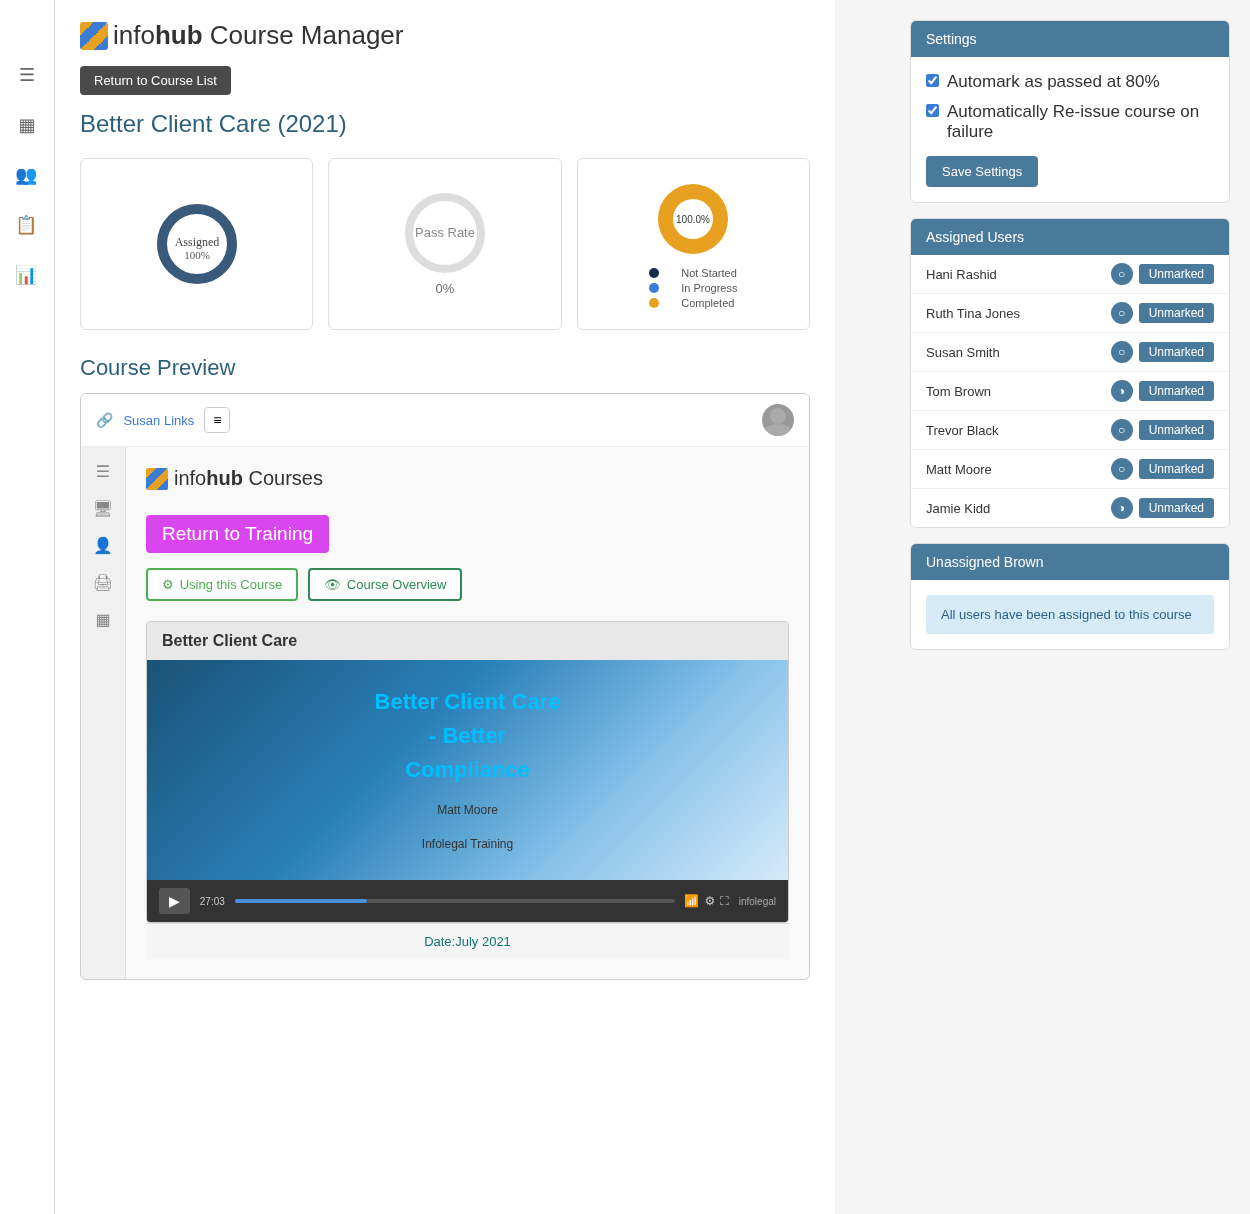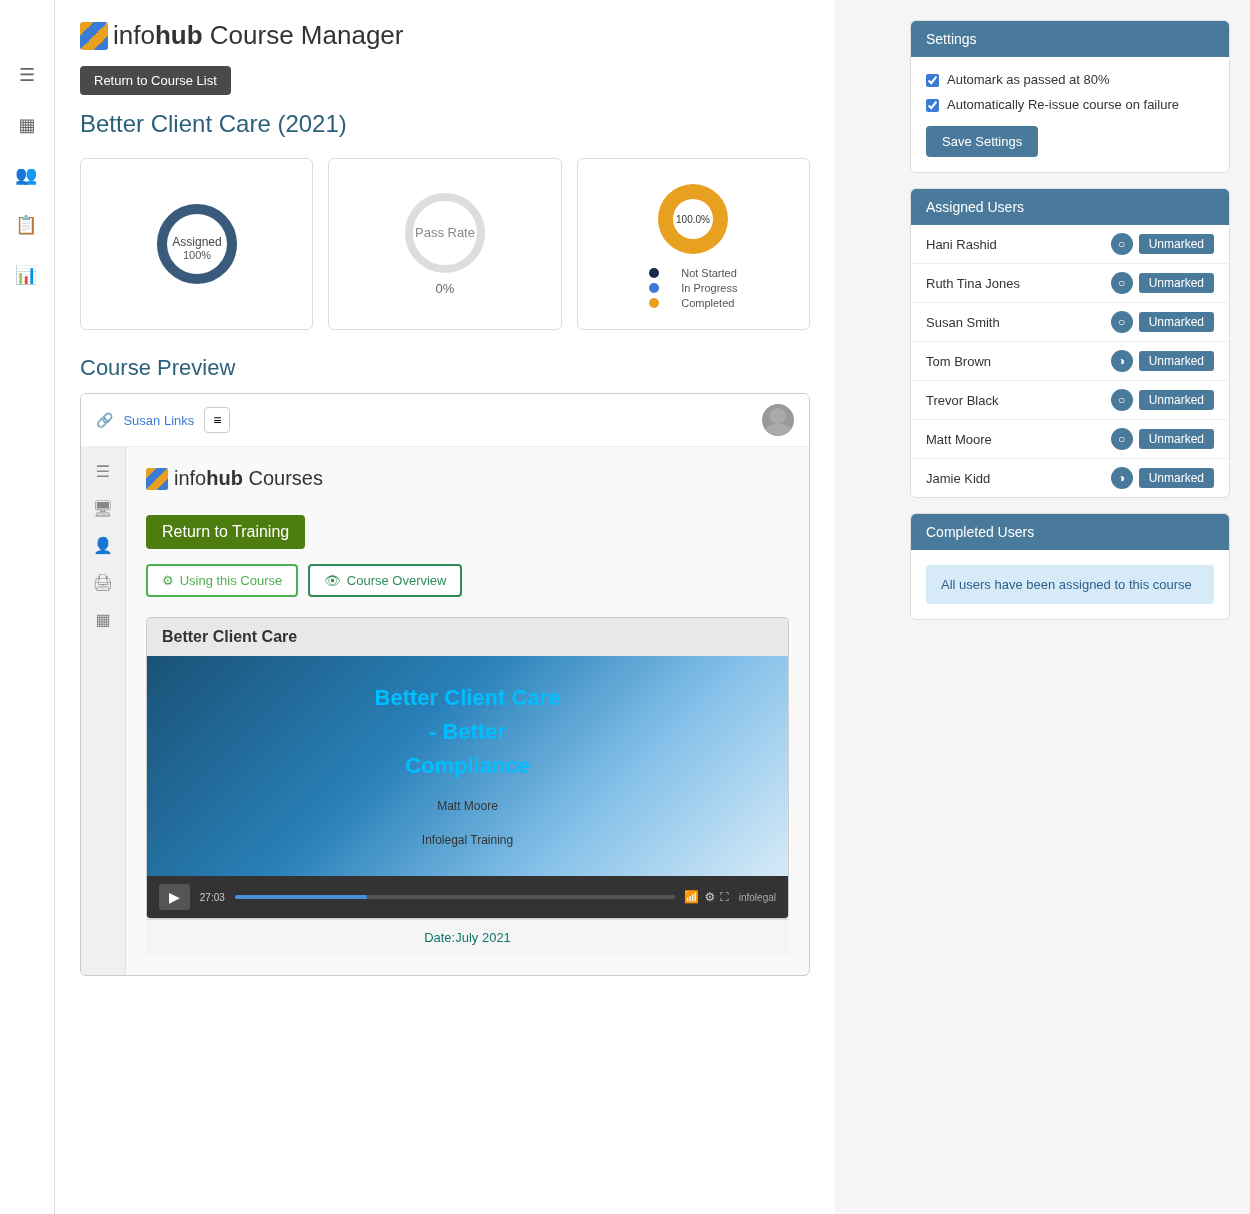--- a/index.html
+++ b/index.html
@@ -84,21 +84,21 @@
       text-align: center;
       display: flex;
       flex-direction: column;
       align-items: center;
       justify-content: center;
       min-height: 130px;
     }
     .stat-label { font-size: 13px; color: #666; margin-top: 8px; }
 
     
-    .donut-container { position: relative; width: 90px; height: 90px; }
+    .donut-container { position: relative; width: 90px; height: 90px; font-family: Liberation Serif, serif; }
     .donut-svg { width: 90px; height: 90px; }
     .donut-text { font-size: 12px; fill: #444; }
 
     
     .pass-rate-circle {
       width: 80px; height: 80px;
       border-radius: 50%;
       border: 8px solid #ddd;
       display: flex; align-items: center; justify-content: center;
       font-size: 13px; color: #888;
@@ -176,27 +176,27 @@
     }
     .logo-mini {
       width: 22px; height: 22px;
       background: linear-gradient(135deg, #e8a020 25%, #3a7bd5 25%, #3a7bd5 50%, #e8a020 50%, #e8a020 75%, #3a7bd5 75%);
       border-radius: 2px;
     }
     .courses-title { font-size: 20px; color: #333; }
     .courses-title strong { font-weight: 700; }
 
     .btn-return-training {
-      background: #4d7c0f;
+      background: #d946ef;
       color: #fff;
       border: none;
       padding: 8px 16px;
       border-radius: 4px;
       cursor: pointer;
-      font-size: 16px;
+      font-size: 19px;
       margin-bottom: 15px;
     }
 
     .course-tabs { display: flex; gap: 10px; margin-bottom: 20px; }
     .tab-btn {
       border: 2px solid;
       background: #fff;
       padding: 7px 14px;
       border-radius: 4px;
       cursor: pointer;
@@ -293,21 +293,21 @@
       background: #4a7a9b;
       color: #fff;
       padding: 10px 15px;
       font-size: 14px;
       font-weight: 500;
     }
     .panel-body { padding: 15px; }
 
     .checkbox-row { display: flex; align-items: flex-start; gap: 8px; margin-bottom: 10px; }
     .checkbox-row input[type="checkbox"] { margin-top: 2px; accent-color: #3a7bd5; }
-    .checkbox-label { font-size: 13px; color: #333; }
+    .checkbox-label { font-size: 17px; color: #333; }
 
     .btn-save {
       background: #4a7a9b;
       color: #fff;
       border: none;
       padding: 8px 16px;
       border-radius: 4px;
       cursor: pointer;
       font-size: 13px;
       margin-top: 4px;
@@ -587,19 +587,19 @@
       <span class="user-name">Jamie Kidd</span>
       <div class="user-status">
         <div class="status-icon">◑</div>
         <span class="status-label">Unmarked</span>
       </div>
     </div>
         </div>
     </div>
 
     <div class="panel-section">
-      <div class="panel-header">Completed Users</div>
+      <div class="panel-header">Unassigned Brown</div>
       <div class="unassigned-msg">All users have been assigned to this course</div>
     </div>
 
   </div>
 
 </div>
 
 </body></html>

